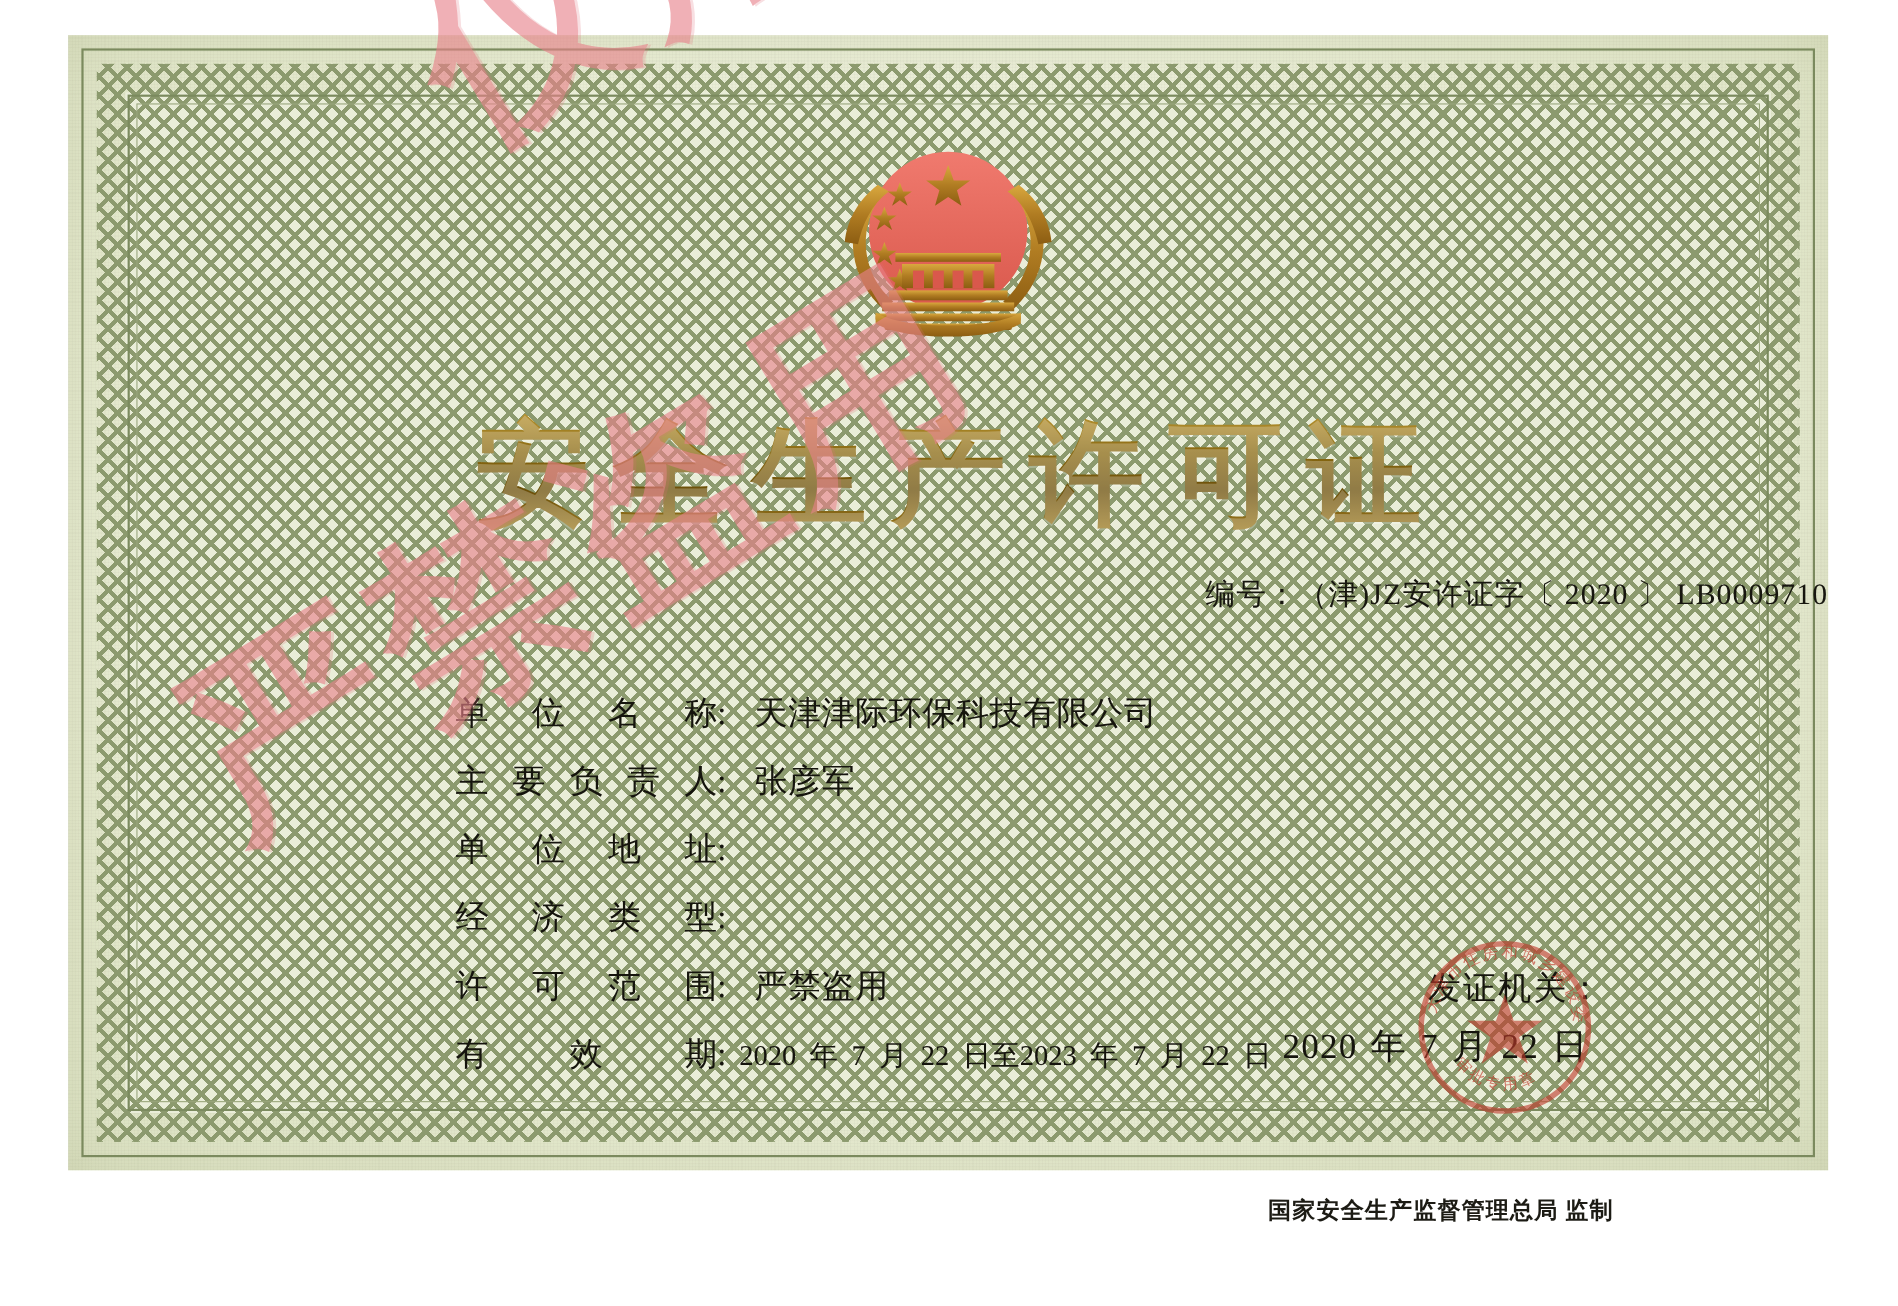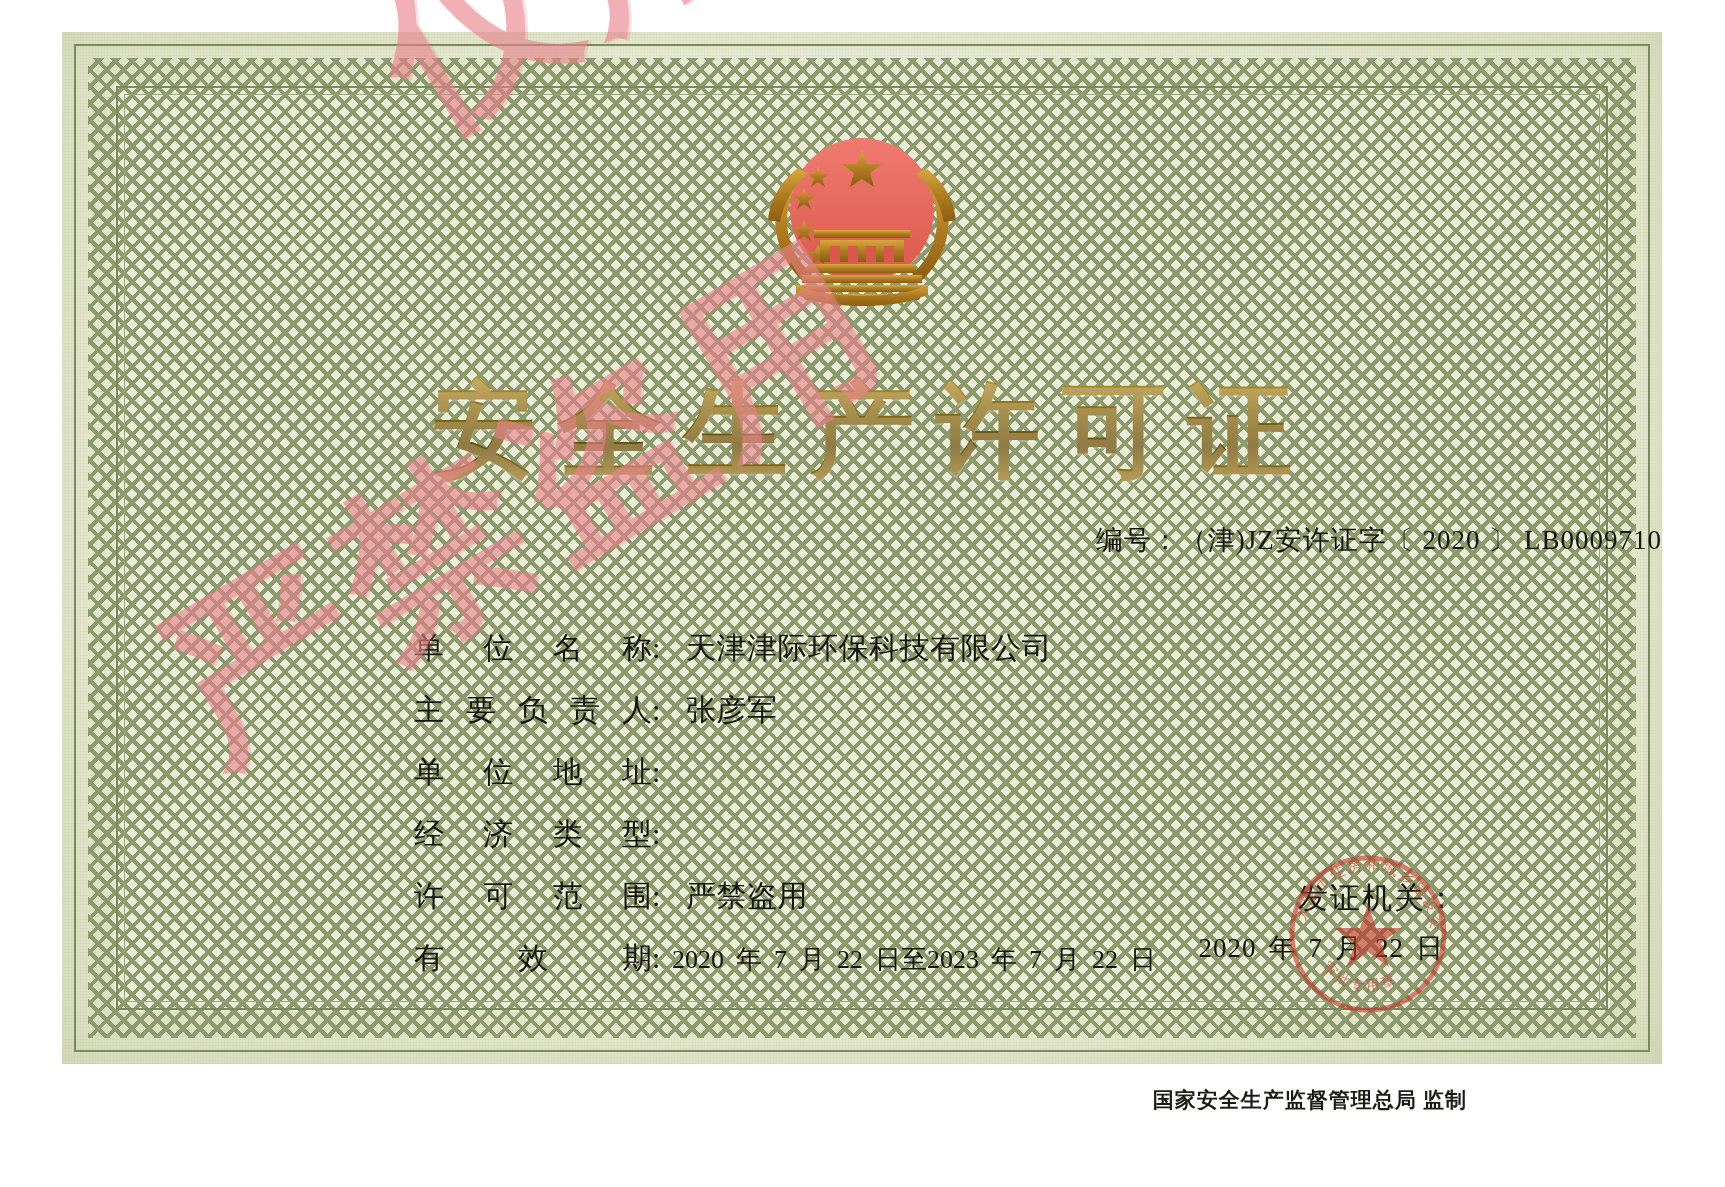--- a/index.html
+++ b/index.html
@@ -159,21 +159,21 @@
     right: 204px;
     top: 846px;
     font-size: 30px;
     color: #15140d;
     letter-spacing: 2px;
   }
   .issue-date {
     position: absolute;
     right: 218px;
     top: 898px;
-    font-size: 27px;
+    font-size: 32px;
     color: #15140d;
     letter-spacing: 1px;
   }
 
   
   .seal {
     position: absolute;
     right: 210px;
     top: 818px;
     width: 168px;

